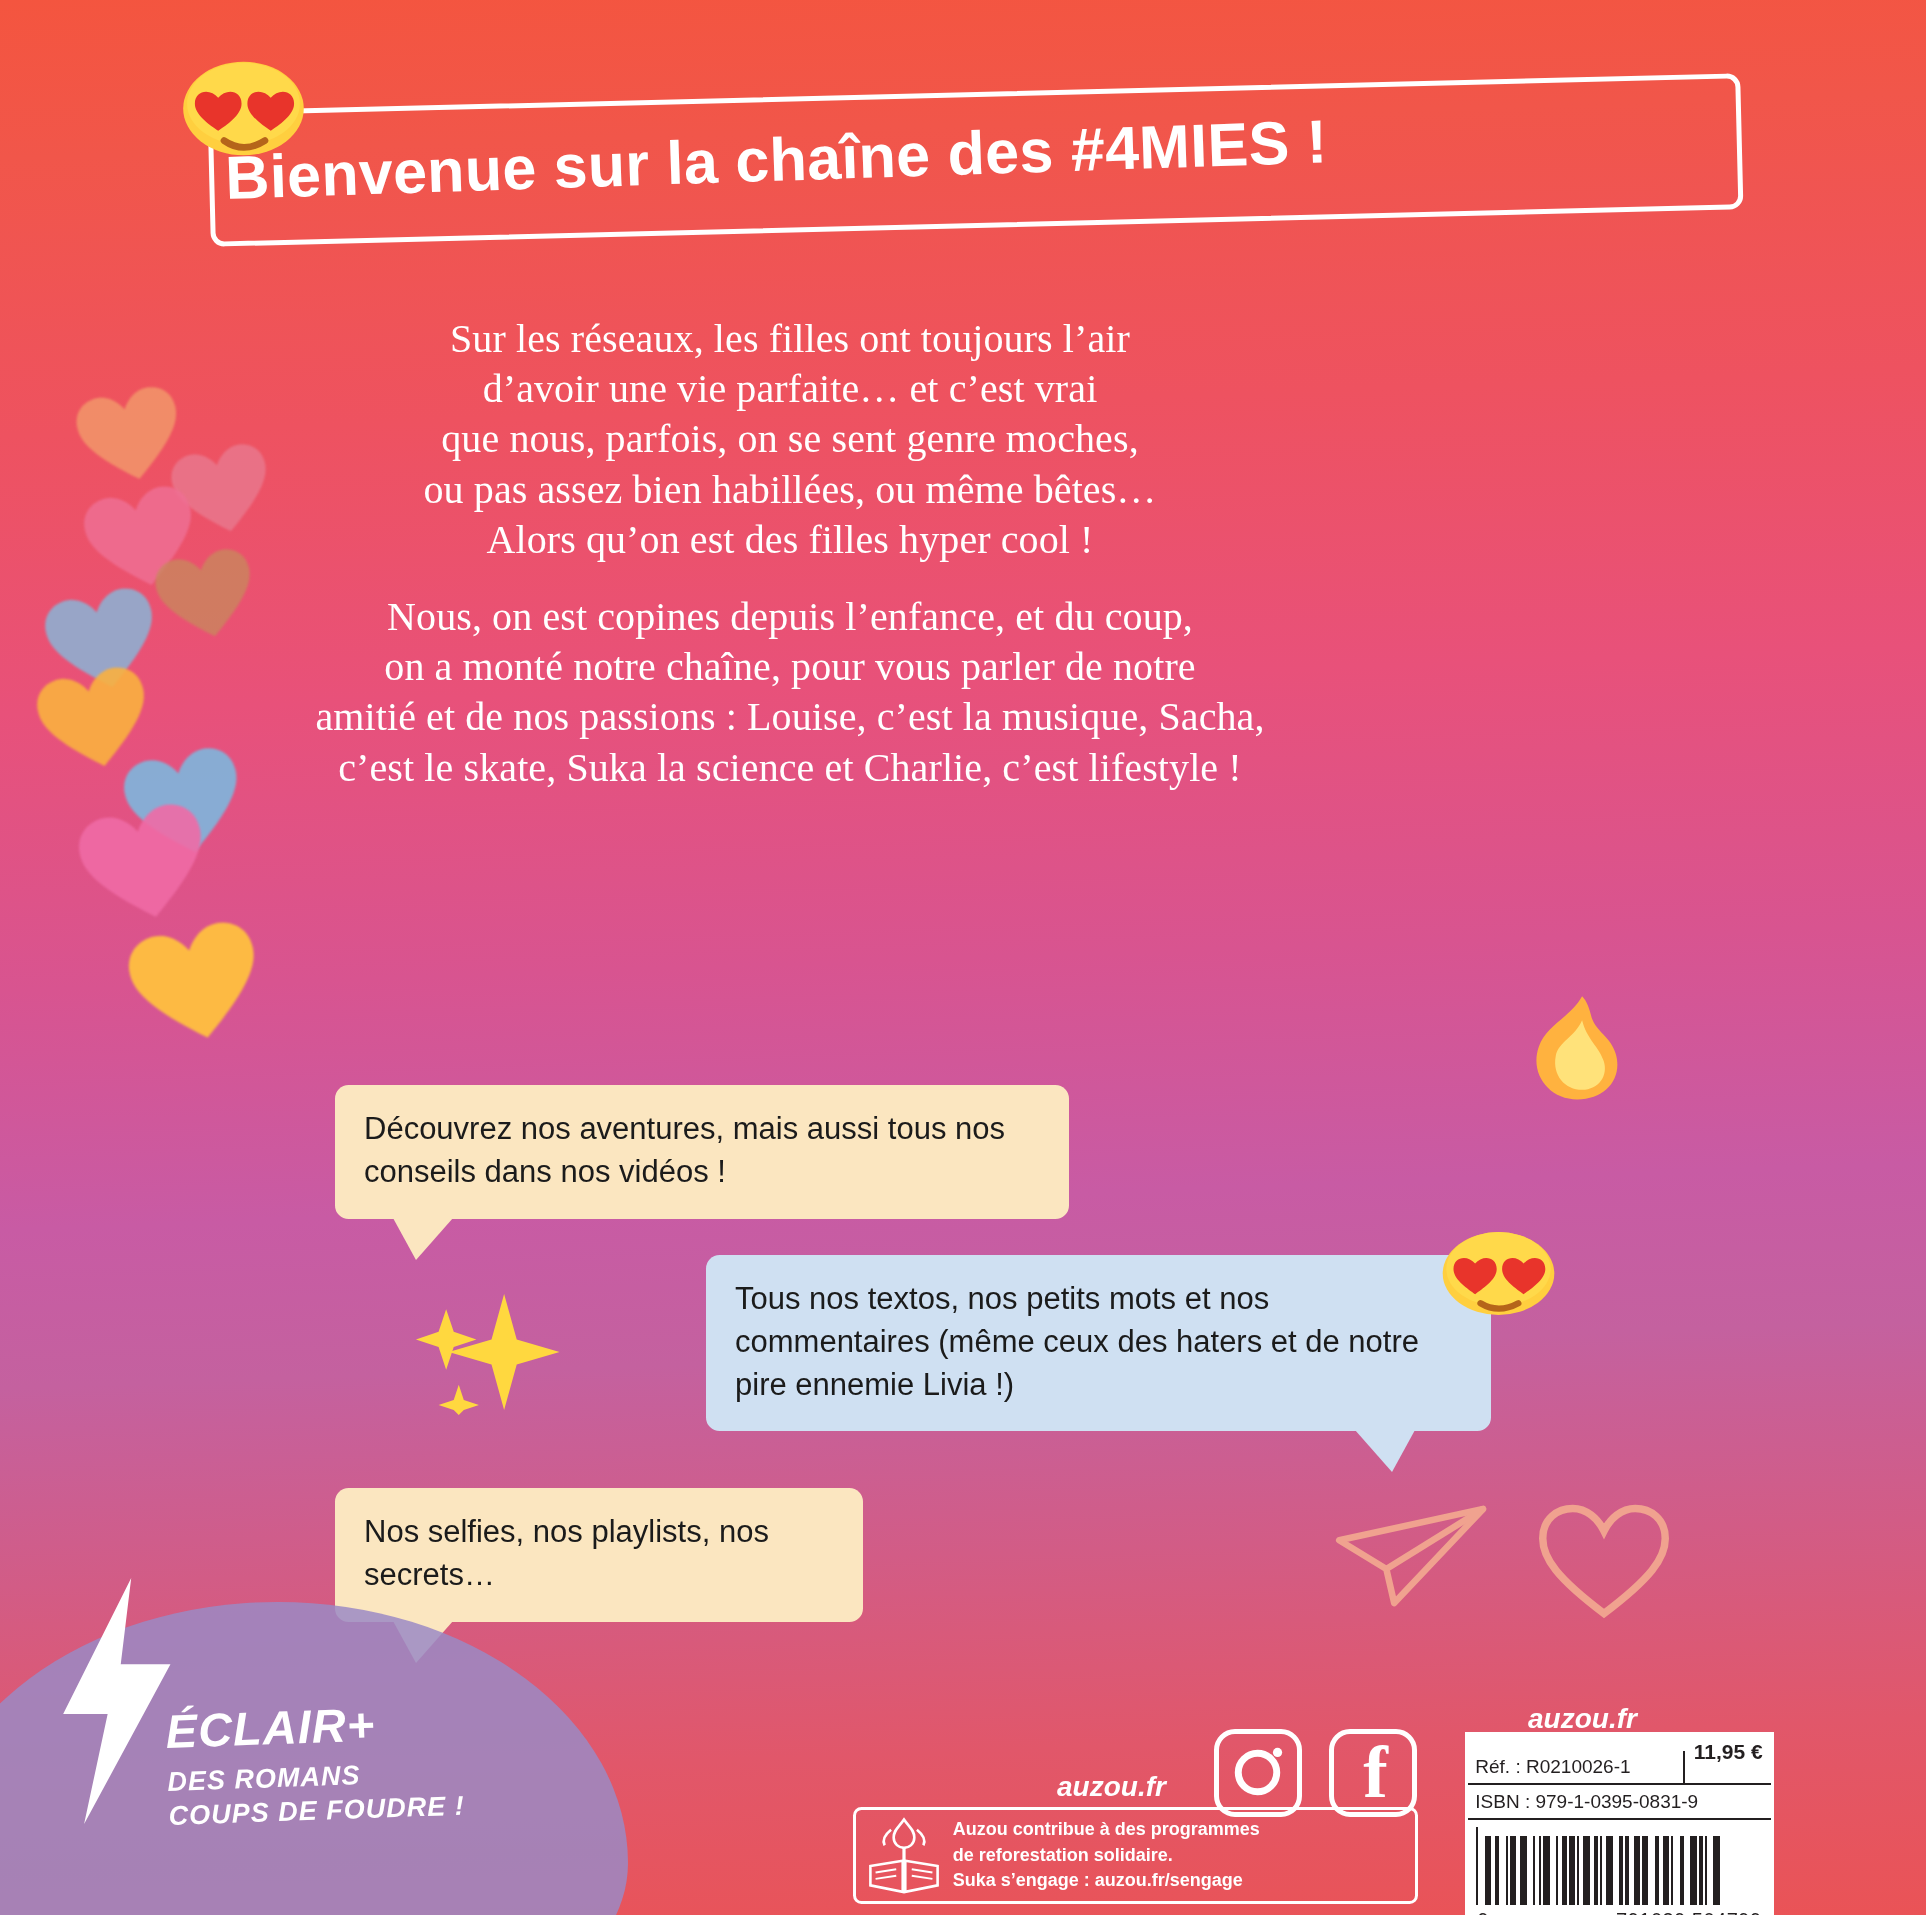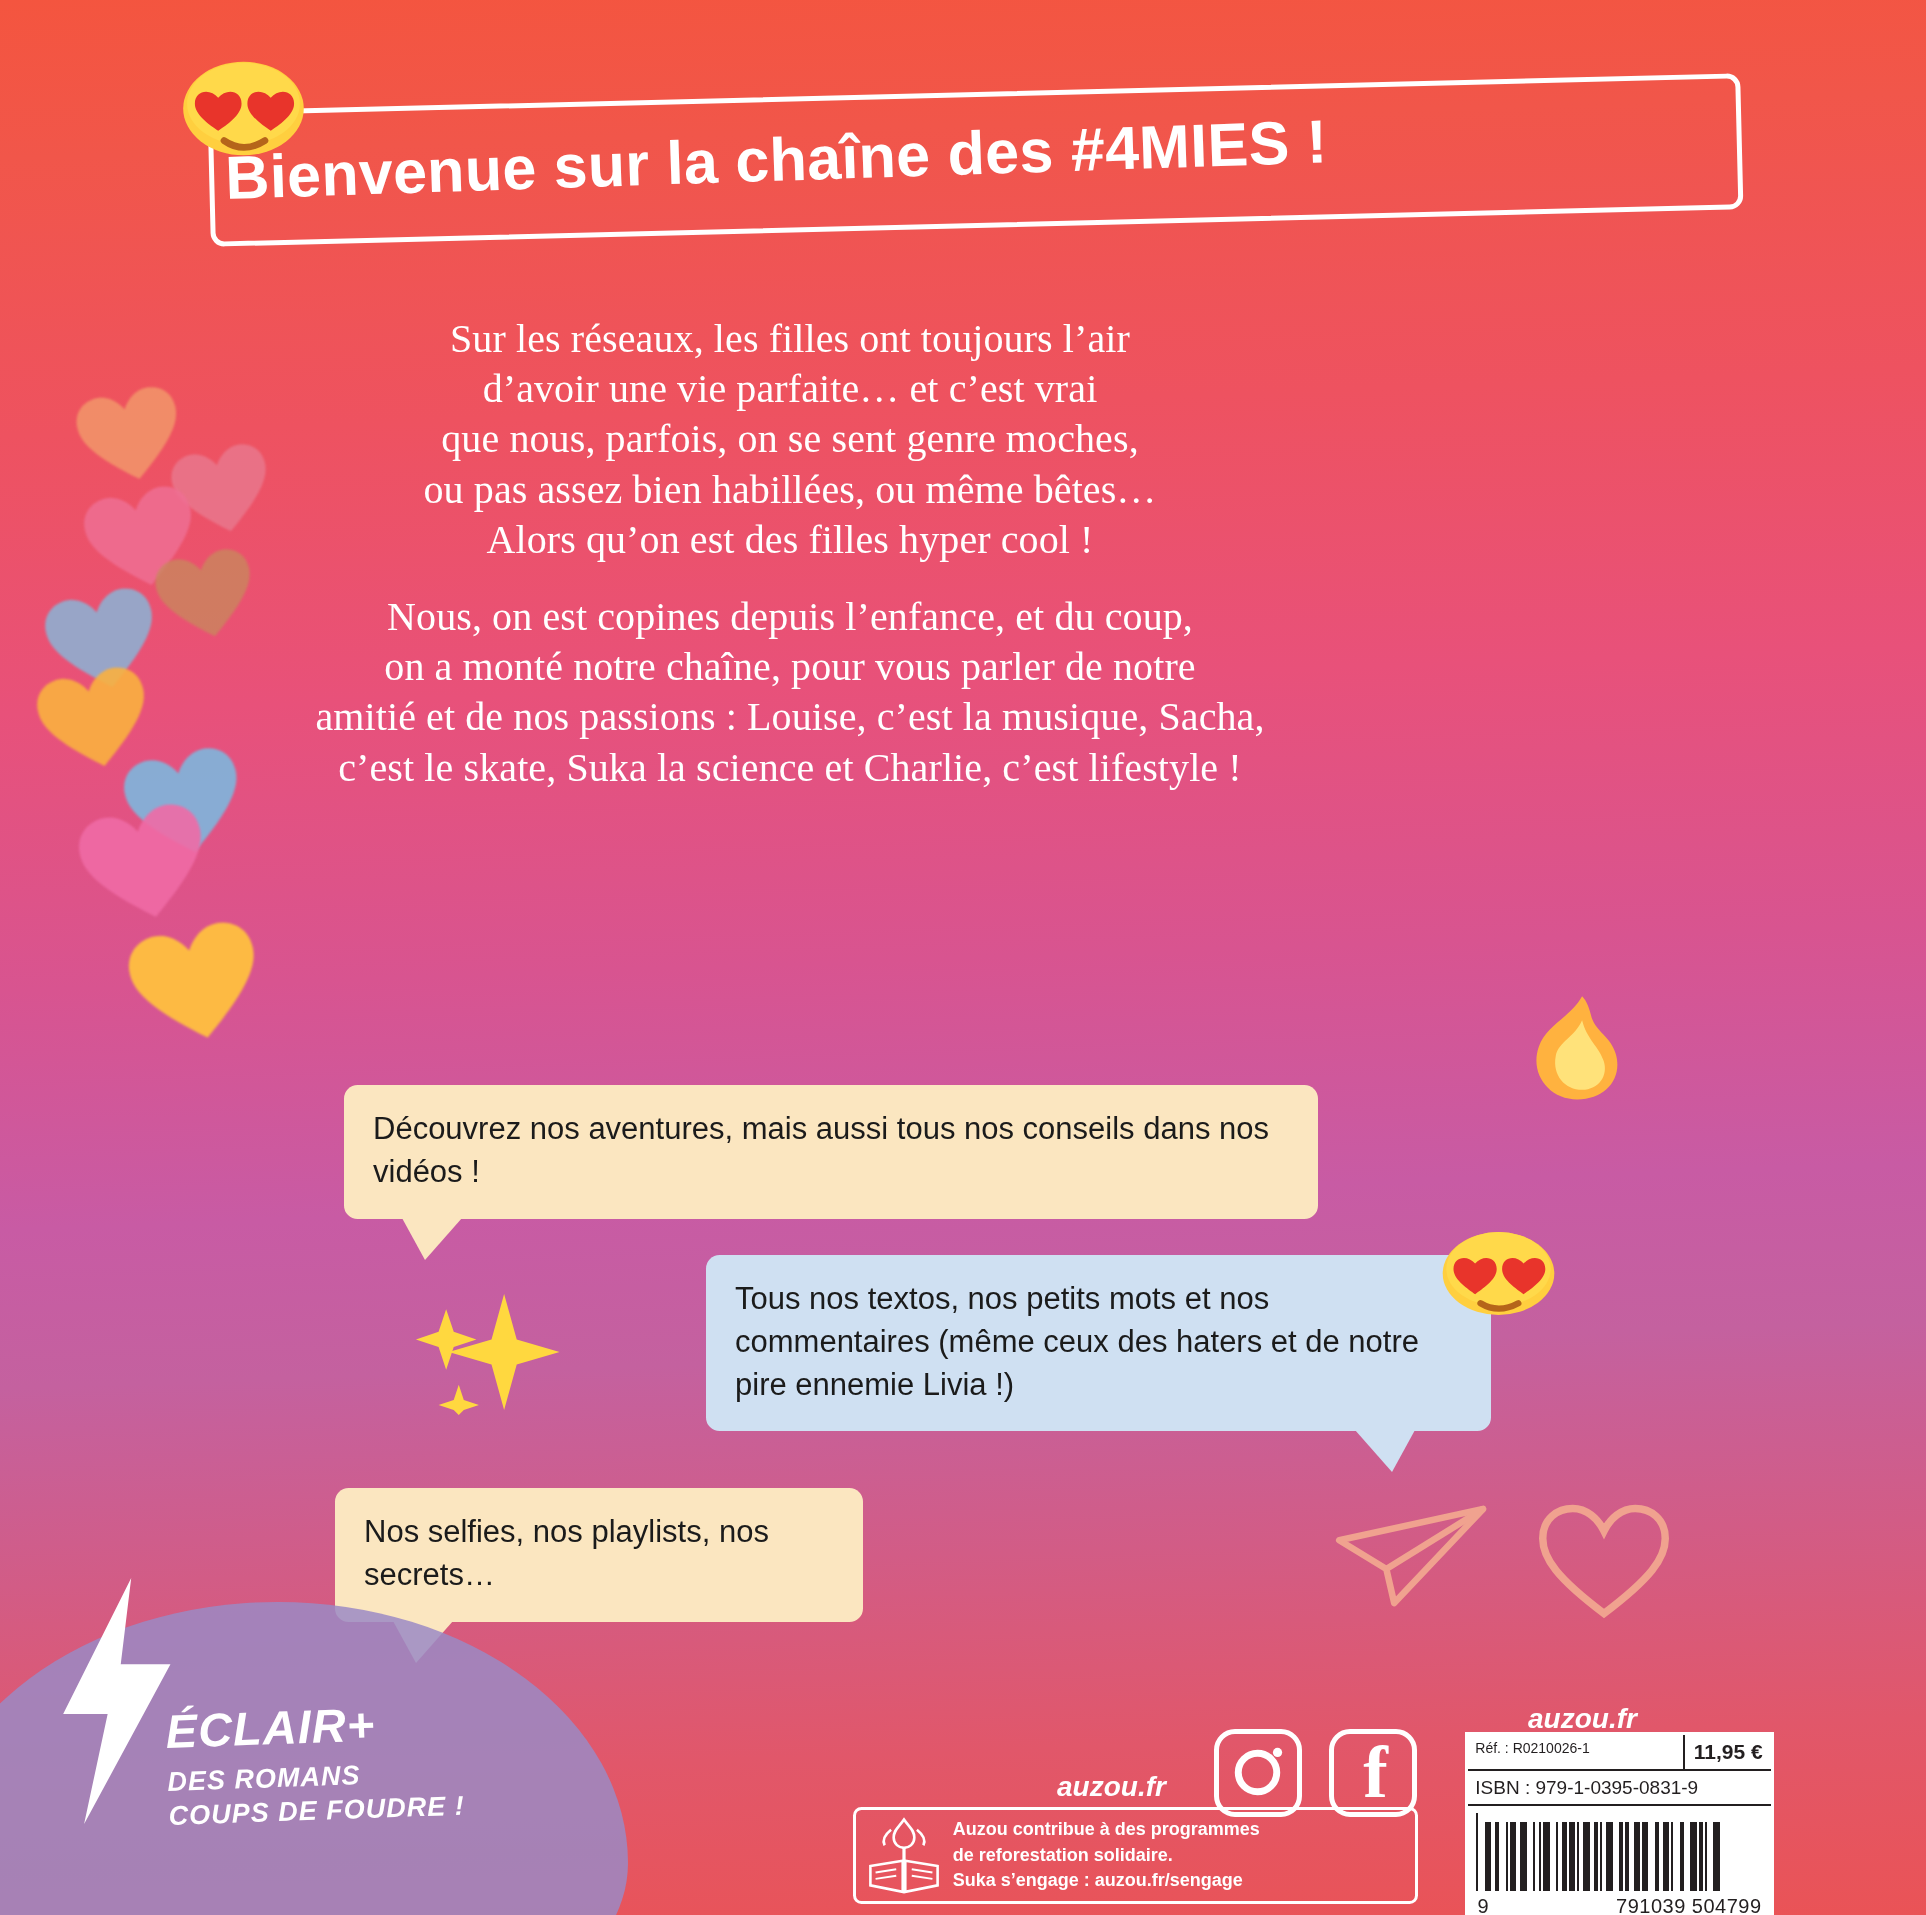--- a/index.html
+++ b/index.html
@@ -85,23 +85,23 @@
     line-height: 1.38;
     color: #1b1b1b;
   }
   .bubble .tail {
     position: absolute;
     width: 0;
     height: 0;
   }
 
   .bubble-1 {
-    left: 344px;
+    left: 335px;
     top: 1085px;
-    width: 974px;
+    width: 734px;
     background: #fbe6c0;
   }
   .bubble-1 .tail {
     left: 58px;
     bottom: -41px;
     border-left: 23px solid transparent;
     border-right: 37px solid transparent;
     border-top: 42px solid #fbe6c0;
   }
 
@@ -229,24 +229,25 @@
     border: 3.1px solid #ffffff;
     box-sizing: border-box;
   }
   .code-row {
     display: flex;
     border-bottom: 2.1px solid #231f20;
   }
   .code-ref {
     flex: 1;
     padding: 5.2px 7.3px;
-    font-size: 14px;
+    font-size: 19px;
     color: #231f20;
     border-right: 2.1px solid #231f20;
     white-space: nowrap;
+    margin-top: 16px;
   }
   .code-price {
     padding: 5.2px 8.4px;
     font-size: 21px;
     font-weight: bold;
     color: #231f20;
     white-space: nowrap;
   }
   .code-isbn {
     padding: 5.2px 7.3px;

